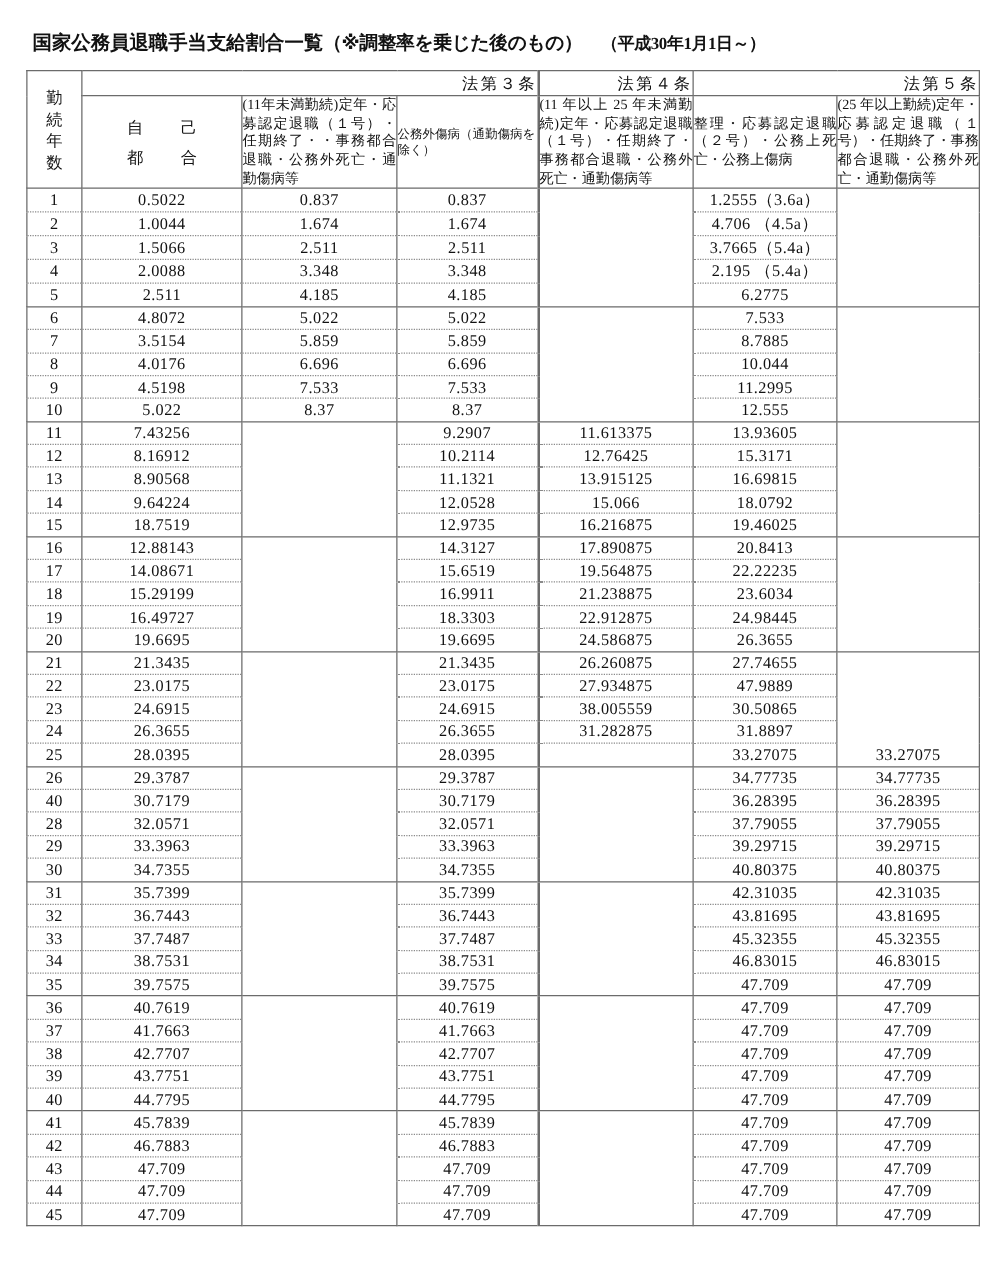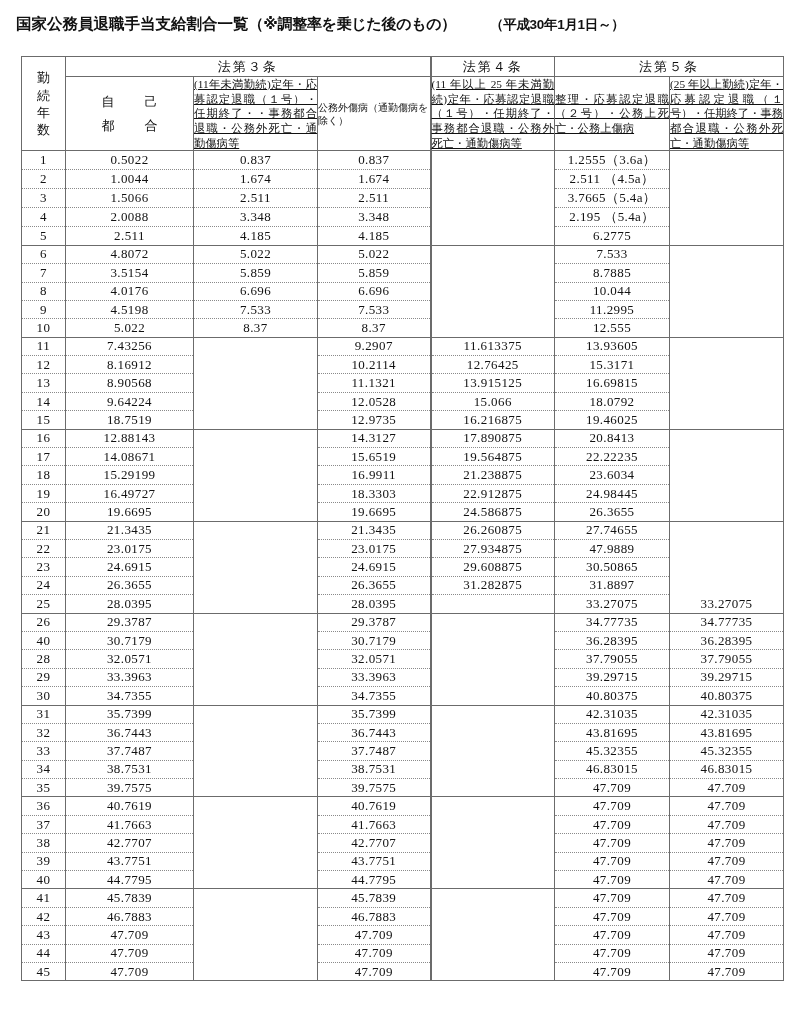--- a/index.html
+++ b/index.html
@@ -13,21 +13,21 @@
     font-family: "Liberation Serif", "DejaVu Serif", serif;
     color: #111111;
     overflow: hidden;
   }
 
   .page {
     position: relative;
     width: 780px;
     height: 1030px;
     box-sizing: border-box;
-    padding: 2px;
+    padding: 12px;
   }
 
   
   .title-row {
     display: flex;
     align-items: baseline;
     padding: 12px 0 0 14px;
     white-space: nowrap;
   }
   .title-main {
@@ -36,24 +36,24 @@
     font-weight: bold;
     letter-spacing: 0px;
   }
   .title-note {
     font-family: "DejaVu Sans", "Liberation Sans", sans-serif;
     font-size: 15px;
     font-weight: bold;
     letter-spacing: -0.3px;
   }
   .title-date {
-    font-family: Liberation Sans, sans-serif;
+    font-family: Liberation Serif, serif;
     font-size: 13.5px;
     font-weight: bold;
-    margin-left: 34px;
+    margin-left: 15px;
     letter-spacing: -0.3px;
   }
 
   
   .table-wrap {
     position: absolute;
     left: 21px;
     top: 56px;
     width: 762px;
   }
@@ -73,21 +73,21 @@
 
   
   .bt-s { border-top: 1.6px solid #6b6b6b; }
   .bb-s { border-bottom: 1.6px solid #6b6b6b; }
   .bl-s { border-left: 1.2px solid #6b6b6b; }
   .br-s { border-right: 1.2px solid #6b6b6b; }
   .br-d { border-right: 2.6px double #6b6b6b; }
 
   
   .hdr-group {
-    text-align: center;
+    text-align: right;
     height: 20px;
     font-size: 13px;
     letter-spacing: 2px;
     border-bottom: 1.2px solid #6b6b6b;
   }
   .hdr-years {
     width: 44px;
     text-align: center;
     vertical-align: middle;
   }
@@ -97,21 +97,20 @@
     font-size: 13px;
   }
   .hdr-desc {
     font-size: 11.3px;
     line-height: 1.30;
     padding: 3px 3px 3px 4px;
     vertical-align: top;
     text-align: justify;
     text-align-last: left;
     letter-spacing: 0px;
-    text-decoration: underline;
   }
   .hdr-jiko {
     text-align: center;
     vertical-align: middle;
     font-size: 13px;
   }
   .hdr-jiko .jrow {
     display: flex;
     justify-content: center;
     gap: 30px;
@@ -216,21 +215,21 @@
             <td class="num br-s nodot"></td>
             <td class="num br-s">1.2555（3.6a）</td>
             <td class="num br-s nodot"></td>
           </tr>
           <tr class="data-row">
             <td class="yr bl-s br-s">2</td>
             <td class="num br-s">1.0044</td>
             <td class="num br-s">1.674</td>
             <td class="num br-d">1.674</td>
             <td class="num br-s nodot"></td>
-            <td class="num br-s">2.511 （4.5a）</td>
+            <td class="num br-s">4.706 （4.5a）</td>
             <td class="num br-s nodot"></td>
           </tr>
           <tr class="data-row">
             <td class="yr bl-s br-s">3</td>
             <td class="num br-s">1.5066</td>
             <td class="num br-s">2.511</td>
             <td class="num br-d">2.511</td>
             <td class="num br-s nodot"></td>
             <td class="num br-s">3.7665（5.4a）</td>
             <td class="num br-s nodot"></td>
@@ -404,21 +403,21 @@
             <td class="num br-d">23.0175</td>
             <td class="num br-s">27.934875</td>
             <td class="num br-s">47.9889</td>
             <td class="num br-s nodot"></td>
           </tr>
           <tr class="data-row">
             <td class="yr bl-s br-s">23</td>
             <td class="num br-s">24.6915</td>
             <td class="num br-s nodot"></td>
             <td class="num br-d">24.6915</td>
-            <td class="num br-s">29.608875</td>
+            <td class="num br-s">38.005559</td>
             <td class="num br-s">30.50865</td>
             <td class="num br-s nodot"></td>
           </tr>
           <tr class="data-row">
             <td class="yr bl-s br-s">24</td>
             <td class="num br-s">26.3655</td>
             <td class="num br-s nodot"></td>
             <td class="num br-d">26.3655</td>
             <td class="num br-s">31.282875</td>
             <td class="num br-s">31.8897</td>

